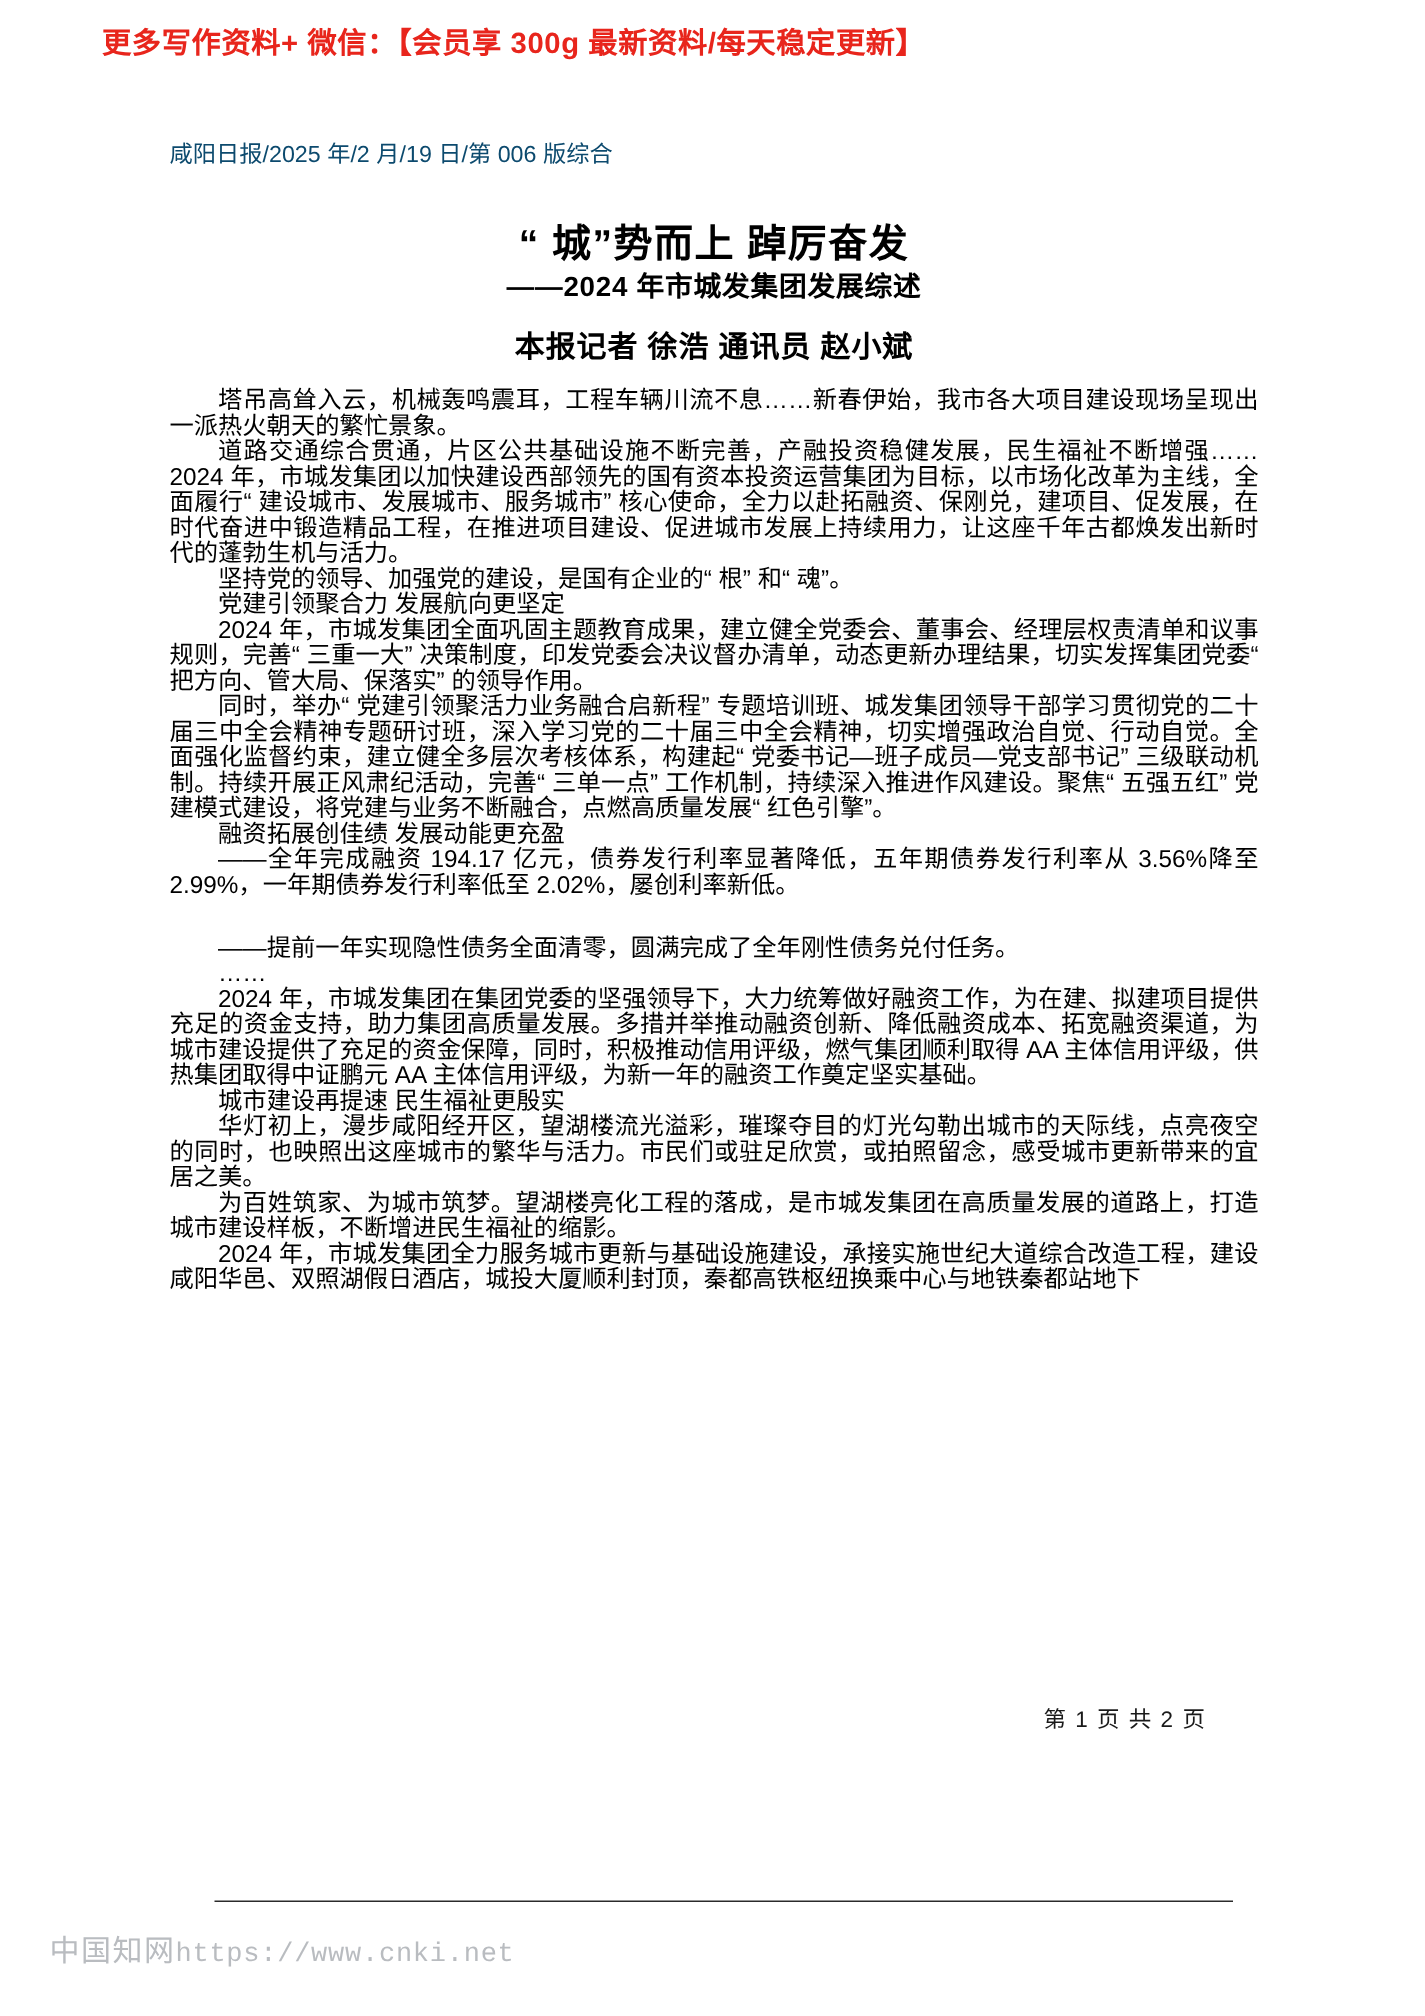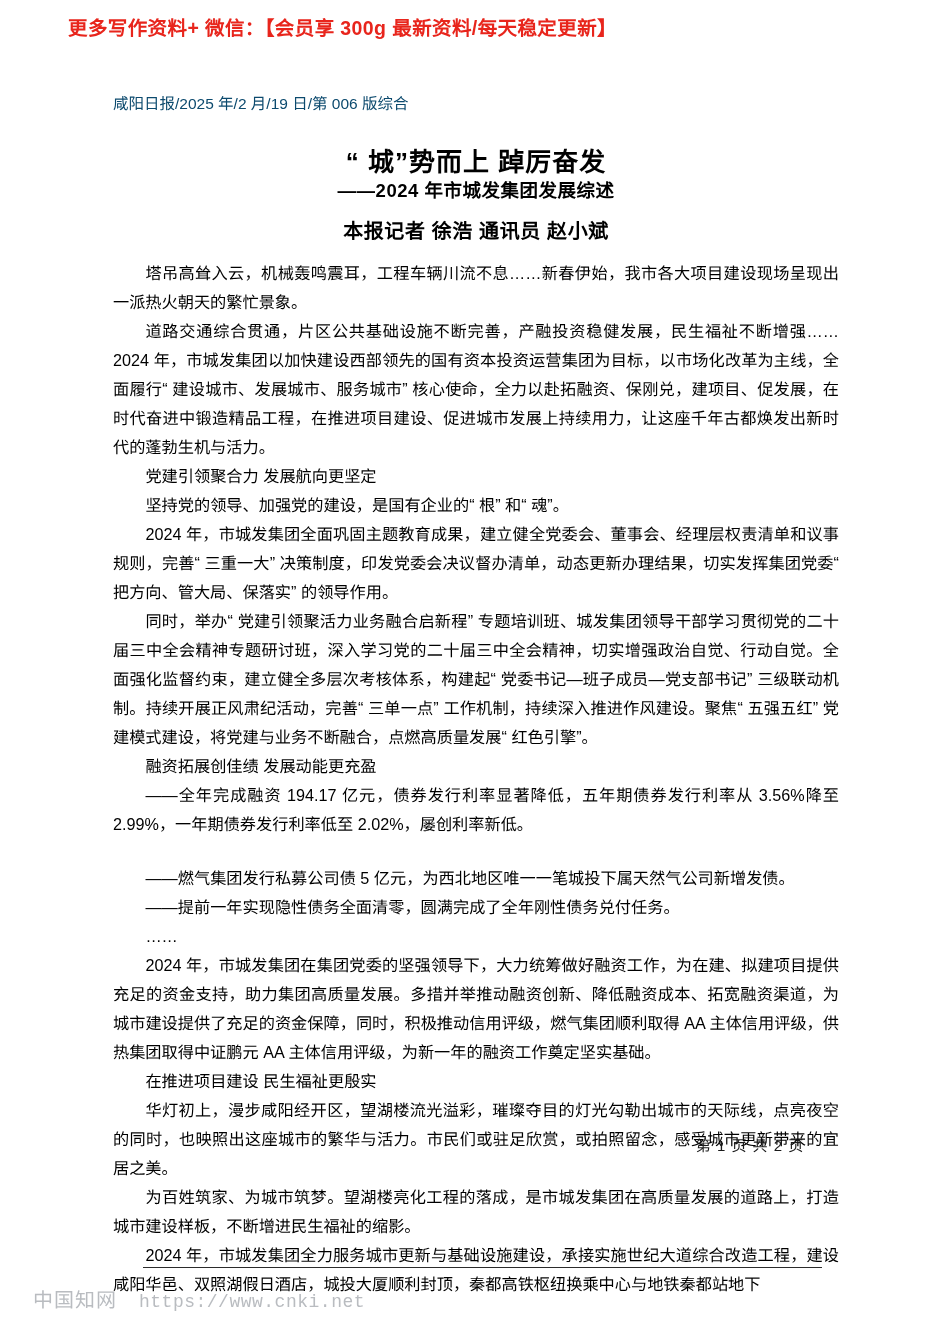--- a/index.html
+++ b/index.html
@@ -92,21 +92,21 @@
   }
 
   
   .article-body {
     position: absolute;
     left: 113px;
     top: 259px;
     width: 726px;
     font-family: "Liberation Sans", "DejaVu Sans", sans-serif;
     font-size: 16.2px;
-    line-height: 29px;
+    line-height: 17px;
     text-align: justify;
     text-justify: inter-ideograph;
     color: #000;
   }
   .article-body p {
     margin: 0;
     text-indent: 2em;
   }
   .article-body p.blank-line {
     text-indent: 0;
@@ -135,21 +135,20 @@
     width: 679px;
     height: 1px;
     background: #2b2b2b;
   }
   .cnki-watermark {
     position: absolute;
     left: 33px;
     top: 1284px;
     display: flex;
     align-items: baseline;
-    gap: 22px;
     color: #b9bcc0;
     user-select: none;
   }
   .cnki-logo-text {
     font-family: "Liberation Serif", "DejaVu Serif", serif;
     font-size: 20px;
     letter-spacing: 1px;
   }
   .cnki-url {
     font-family: "Liberation Mono", "DejaVu Sans Mono", monospace;
@@ -168,32 +167,31 @@
 
   <div class="doc-title">“ 城”势而上  踔厉奋发</div>
 
   <div class="doc-subtitle">——2024 年市城发集团发展综述</div>
 
   <div class="doc-byline">本报记者  徐浩  通讯员  赵小斌</div>
 
   <div class="article-body">
     <p>塔吊高耸入云，机械轰鸣震耳，工程车辆川流不息……新春伊始，我市各大项目建设现场呈现出一派热火朝天的繁忙景象。</p>
     <p>道路交通综合贯通，片区公共基础设施不断完善，产融投资稳健发展，民生福祉不断增强……2024 年，市城发集团以加快建设西部领先的国有资本投资运营集团为目标，以市场化改革为主线，全面履行“ 建设城市、发展城市、服务城市” 核心使命，全力以赴拓融资、保刚兑，建项目、促发展，在时代奋进中锻造精品工程，在推进项目建设、促进城市发展上持续用力，让这座千年古都焕发出新时代的蓬勃生机与活力。</p>
+    <p>坚持党的领导、加强党的建设，是国有企业的“ 根” 和“ 魂”。</p>
     <p>党建引领聚合力 发展航向更坚定</p>
-    <p>坚持党的领导、加强党的建设，是国有企业的“ 根” 和“ 魂”。</p>
     <p>2024 年，市城发集团全面巩固主题教育成果，建立健全党委会、董事会、经理层权责清单和议事规则，完善“ 三重一大” 决策制度，印发党委会决议督办清单，动态更新办理结果，切实发挥集团党委“ 把方向、管大局、保落实” 的领导作用。</p>
     <p>同时，举办“ 党建引领聚活力业务融合启新程” 专题培训班、城发集团领导干部学习贯彻党的二十届三中全会精神专题研讨班，深入学习党的二十届三中全会精神，切实增强政治自觉、行动自觉。全面强化监督约束，建立健全多层次考核体系，构建起“ 党委书记—班子成员—党支部书记” 三级联动机制。持续开展正风肃纪活动，完善“ 三单一点” 工作机制，持续深入推进作风建设。聚焦“ 五强五红” 党建模式建设，将党建与业务不断融合，点燃高质量发展“ 红色引擎”。</p>
     <p>融资拓展创佳绩 发展动能更充盈</p>
     <p>——全年完成融资 194.17 亿元，债券发行利率显著降低，五年期债券发行利率从 3.56%降至 2.99%，一年期债券发行利率低至 2.02%，屡创利率新低。</p>
     <p class="blank-line"></p>
-    <p>——燃气集团发行私募公司债 5 亿元，为西北地区唯一一笔城投下属天然气公司新增发债。</p>
     <p>——提前一年实现隐性债务全面清零，圆满完成了全年刚性债务兑付任务。</p>
     <p>……</p>
     <p>2024 年，市城发集团在集团党委的坚强领导下，大力统筹做好融资工作，为在建、拟建项目提供充足的资金支持，助力集团高质量发展。多措并举推动融资创新、降低融资成本、拓宽融资渠道，为城市建设提供了充足的资金保障，同时，积极推动信用评级，燃气集团顺利取得 AA 主体信用评级，供热集团取得中证鹏元 AA 主体信用评级，为新一年的融资工作奠定坚实基础。</p>
-    <p>在推进项目建设 民生福祉更殷实</p>
+    <p>城市建设再提速 民生福祉更殷实</p>
     <p>华灯初上，漫步咸阳经开区，望湖楼流光溢彩，璀璨夺目的灯光勾勒出城市的天际线，点亮夜空的同时，也映照出这座城市的繁华与活力。市民们或驻足欣赏，或拍照留念，感受城市更新带来的宜居之美。</p>
     <p>为百姓筑家、为城市筑梦。望湖楼亮化工程的落成，是市城发集团在高质量发展的道路上，打造城市建设样板，不断增进民生福祉的缩影。</p>
     <p>2024 年，市城发集团全力服务城市更新与基础设施建设，承接实施世纪大道综合改造工程，建设咸阳华邑、双照湖假日酒店，城投大厦顺利封顶，秦都高铁枢纽换乘中心与地铁秦都站地下</p>
   </div>
 
   <div class="page-footer">第 1 页 共 2 页</div>
 
 </div>
 
 <div class="cnki-rule"></div>

